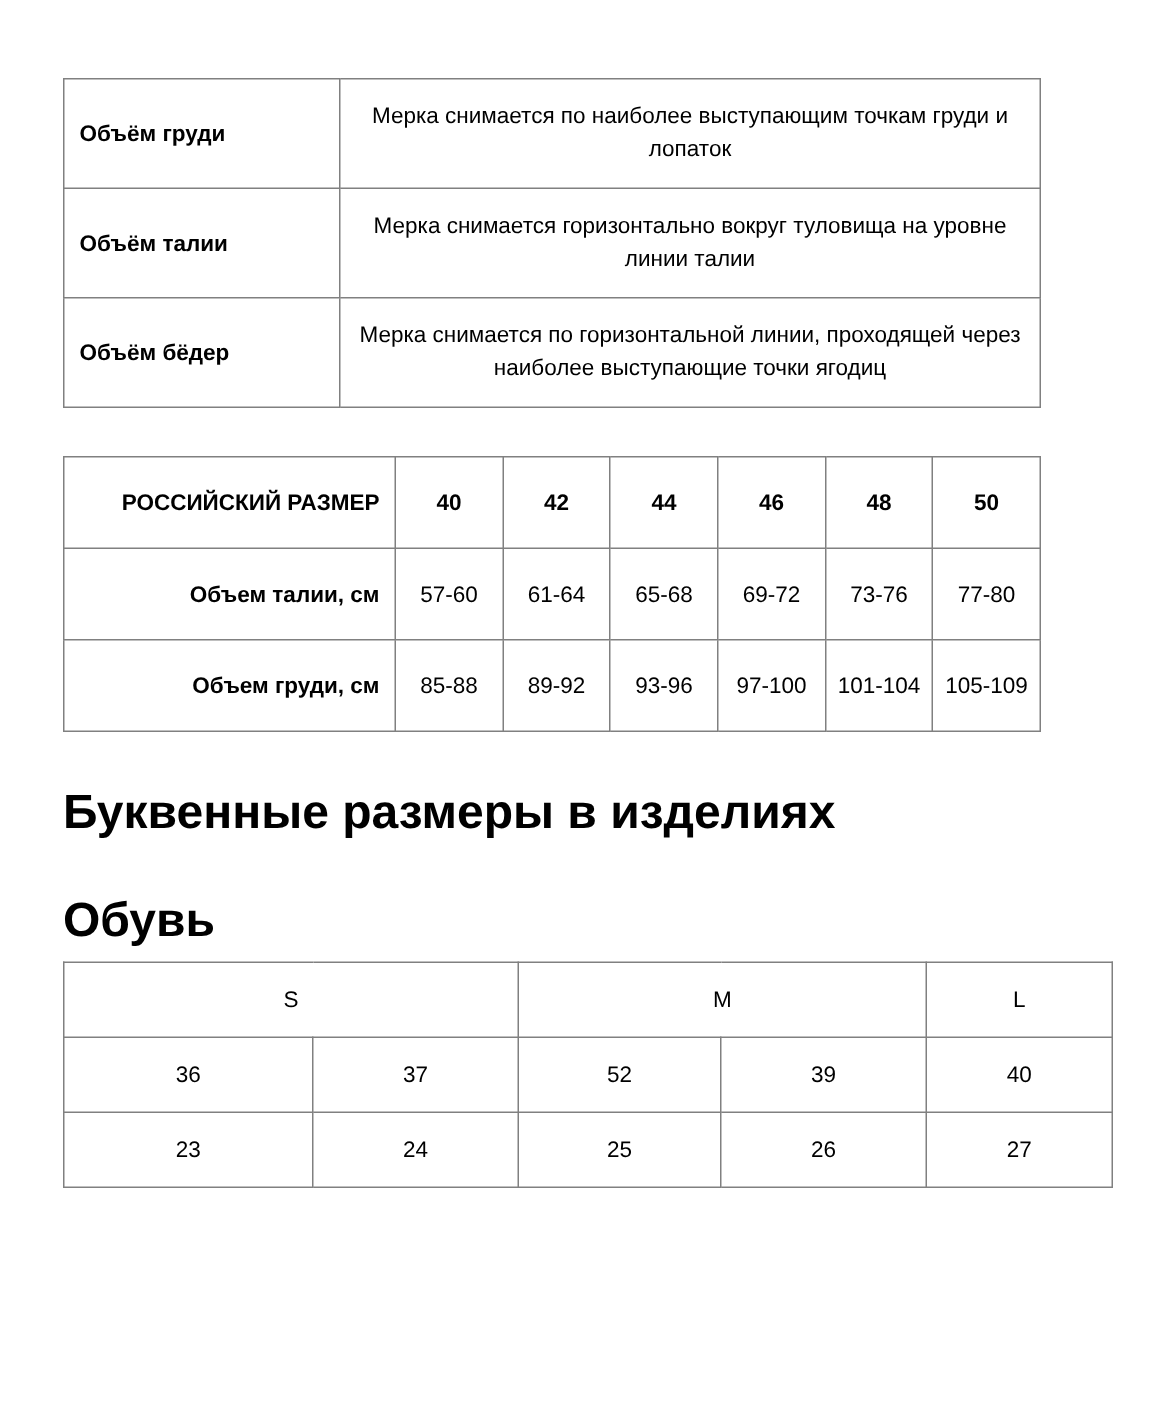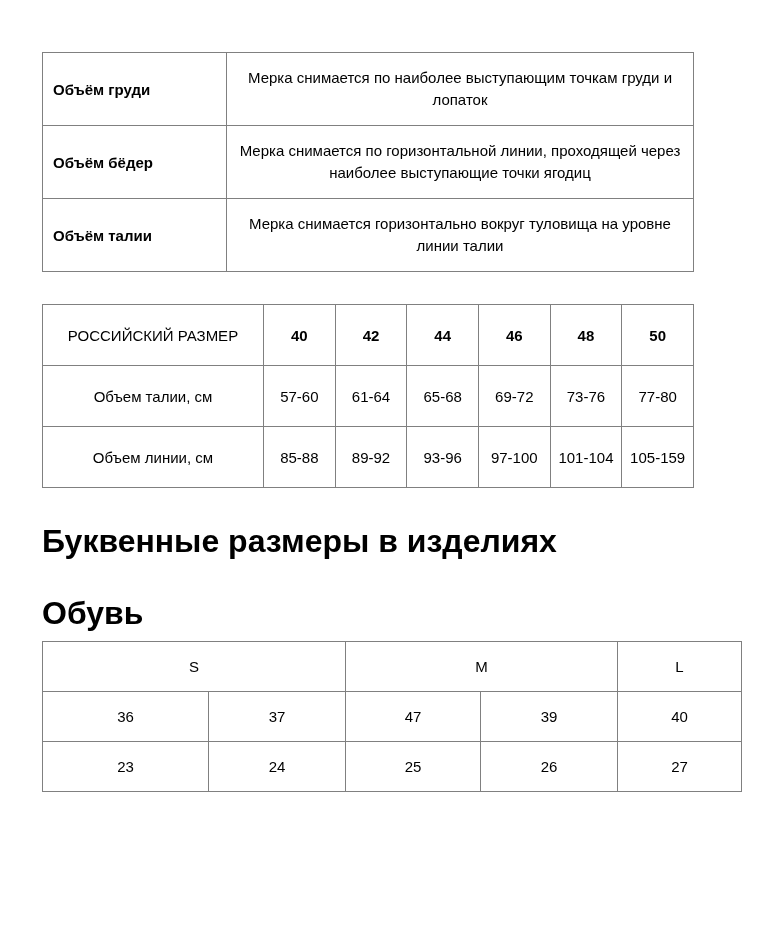--- a/index.html
+++ b/index.html
@@ -41,23 +41,23 @@
   .measure-table td {
     text-align: center;
     padding: 6px 12px;
     height: 60px;
     line-height: 1.5;
   }
 
   
   .russian-table { margin-top: 32px; }
   .russian-table th.lbl {
-    text-align: center;
+    text-align: right;
     padding: 6px 10px;
-    font-weight: normal;
+    font-weight: bold;
     height: 48px;
   }
   .russian-table th.num {
     font-weight: bold;
     text-align: center;
     height: 48px;
   }
   .russian-table td {
     text-align: center;
     height: 48px;
@@ -94,26 +94,26 @@
 
 <div class="page">
 
   <table class="measure-table">
     <tbody id="measure-body">
         <tr>
           <th>Объём груди</th>
           <td>Мерка снимается по наиболее выступающим точкам груди и лопаток</td>
         </tr>
         <tr>
+          <th>Объём талии</th>
+          <td>Мерка снимается горизонтально вокруг туловища на уровне линии талии</td>
+        </tr>
+        <tr>
           <th>Объём бёдер</th>
           <td>Мерка снимается по горизонтальной линии, проходящей через наиболее выступающие точки ягодиц</td>
-        </tr>
-        <tr>
-          <th>Объём талии</th>
-          <td>Мерка снимается горизонтально вокруг туловища на уровне линии талии</td>
         </tr>
       </tbody>
   </table>
 
   <table class="russian-table">
     <colgroup>
       <col style="width:221px">
       <col>
         <col>
         <col>
@@ -134,27 +134,27 @@
         <tr>
           <th class="lbl">Объем талии, см</th>
           <td>57-60</td>
           <td>61-64</td>
           <td>65-68</td>
           <td>69-72</td>
           <td>73-76</td>
           <td>77-80</td>
         </tr>
         <tr>
-          <th class="lbl">Объем линии, см</th>
+          <th class="lbl">Объем груди, см</th>
           <td>85-88</td>
           <td>89-92</td>
           <td>93-96</td>
           <td>97-100</td>
           <td>101-104</td>
-          <td>105-159</td>
+          <td>105-109</td>
         </tr>
       </tbody>
   </table>
 
   <h2 class="section-heading">Буквенные размеры в изделиях</h2>
 
 
   <h2 class="section-heading">Обувь</h2>
 
   <table class="shoe-table">
@@ -167,21 +167,21 @@
     </colgroup>
     <tbody id="shoe-body">
         <tr>
           <th colspan="2">S</th>
           <th colspan="2">M</th>
           <th colspan="1">L</th>
         </tr>
         <tr>
           <td>36</td>
           <td>37</td>
-          <td>47</td>
+          <td>52</td>
           <td>39</td>
           <td>40</td>
         </tr>
         <tr>
           <td>23</td>
           <td>24</td>
           <td>25</td>
           <td>26</td>
           <td>27</td>
         </tr>

